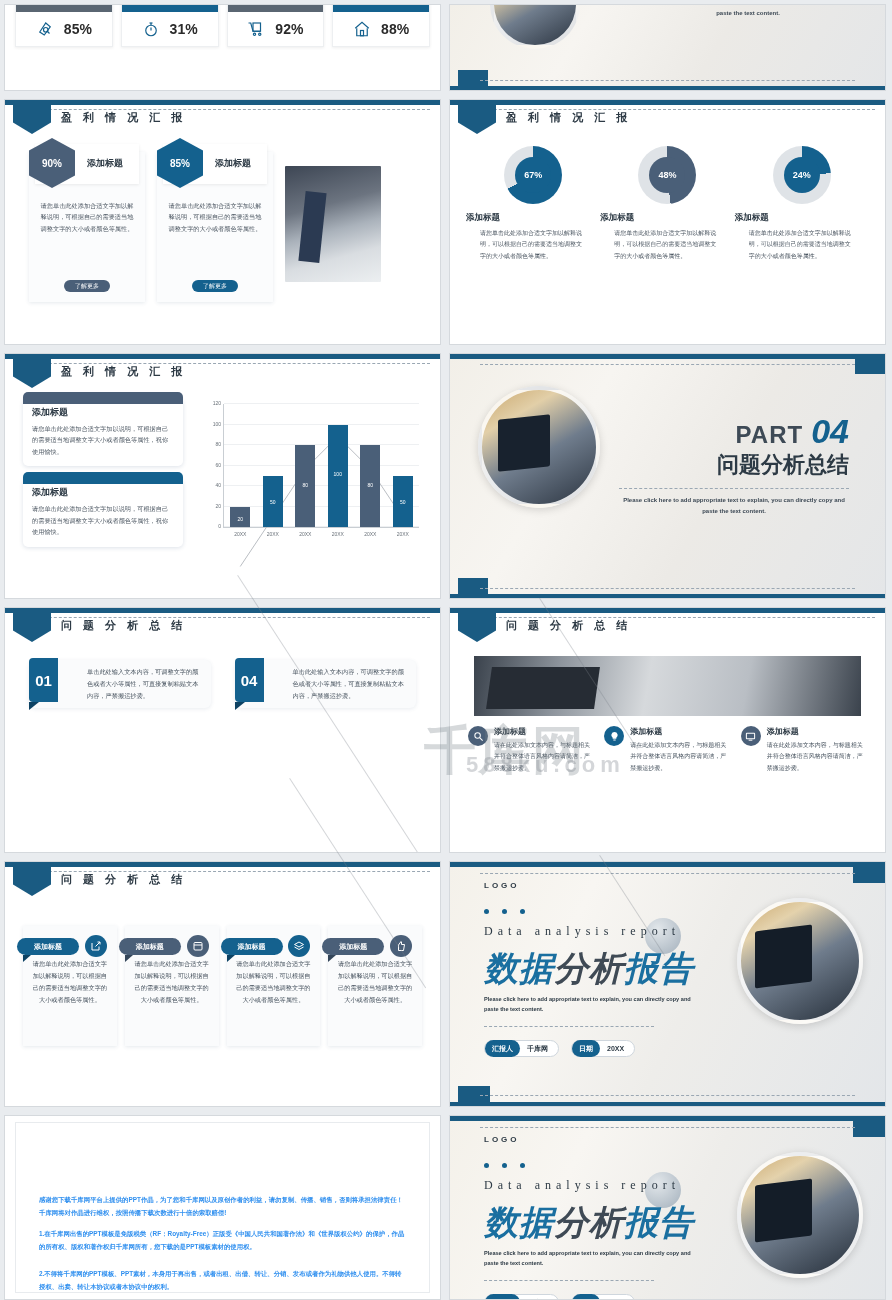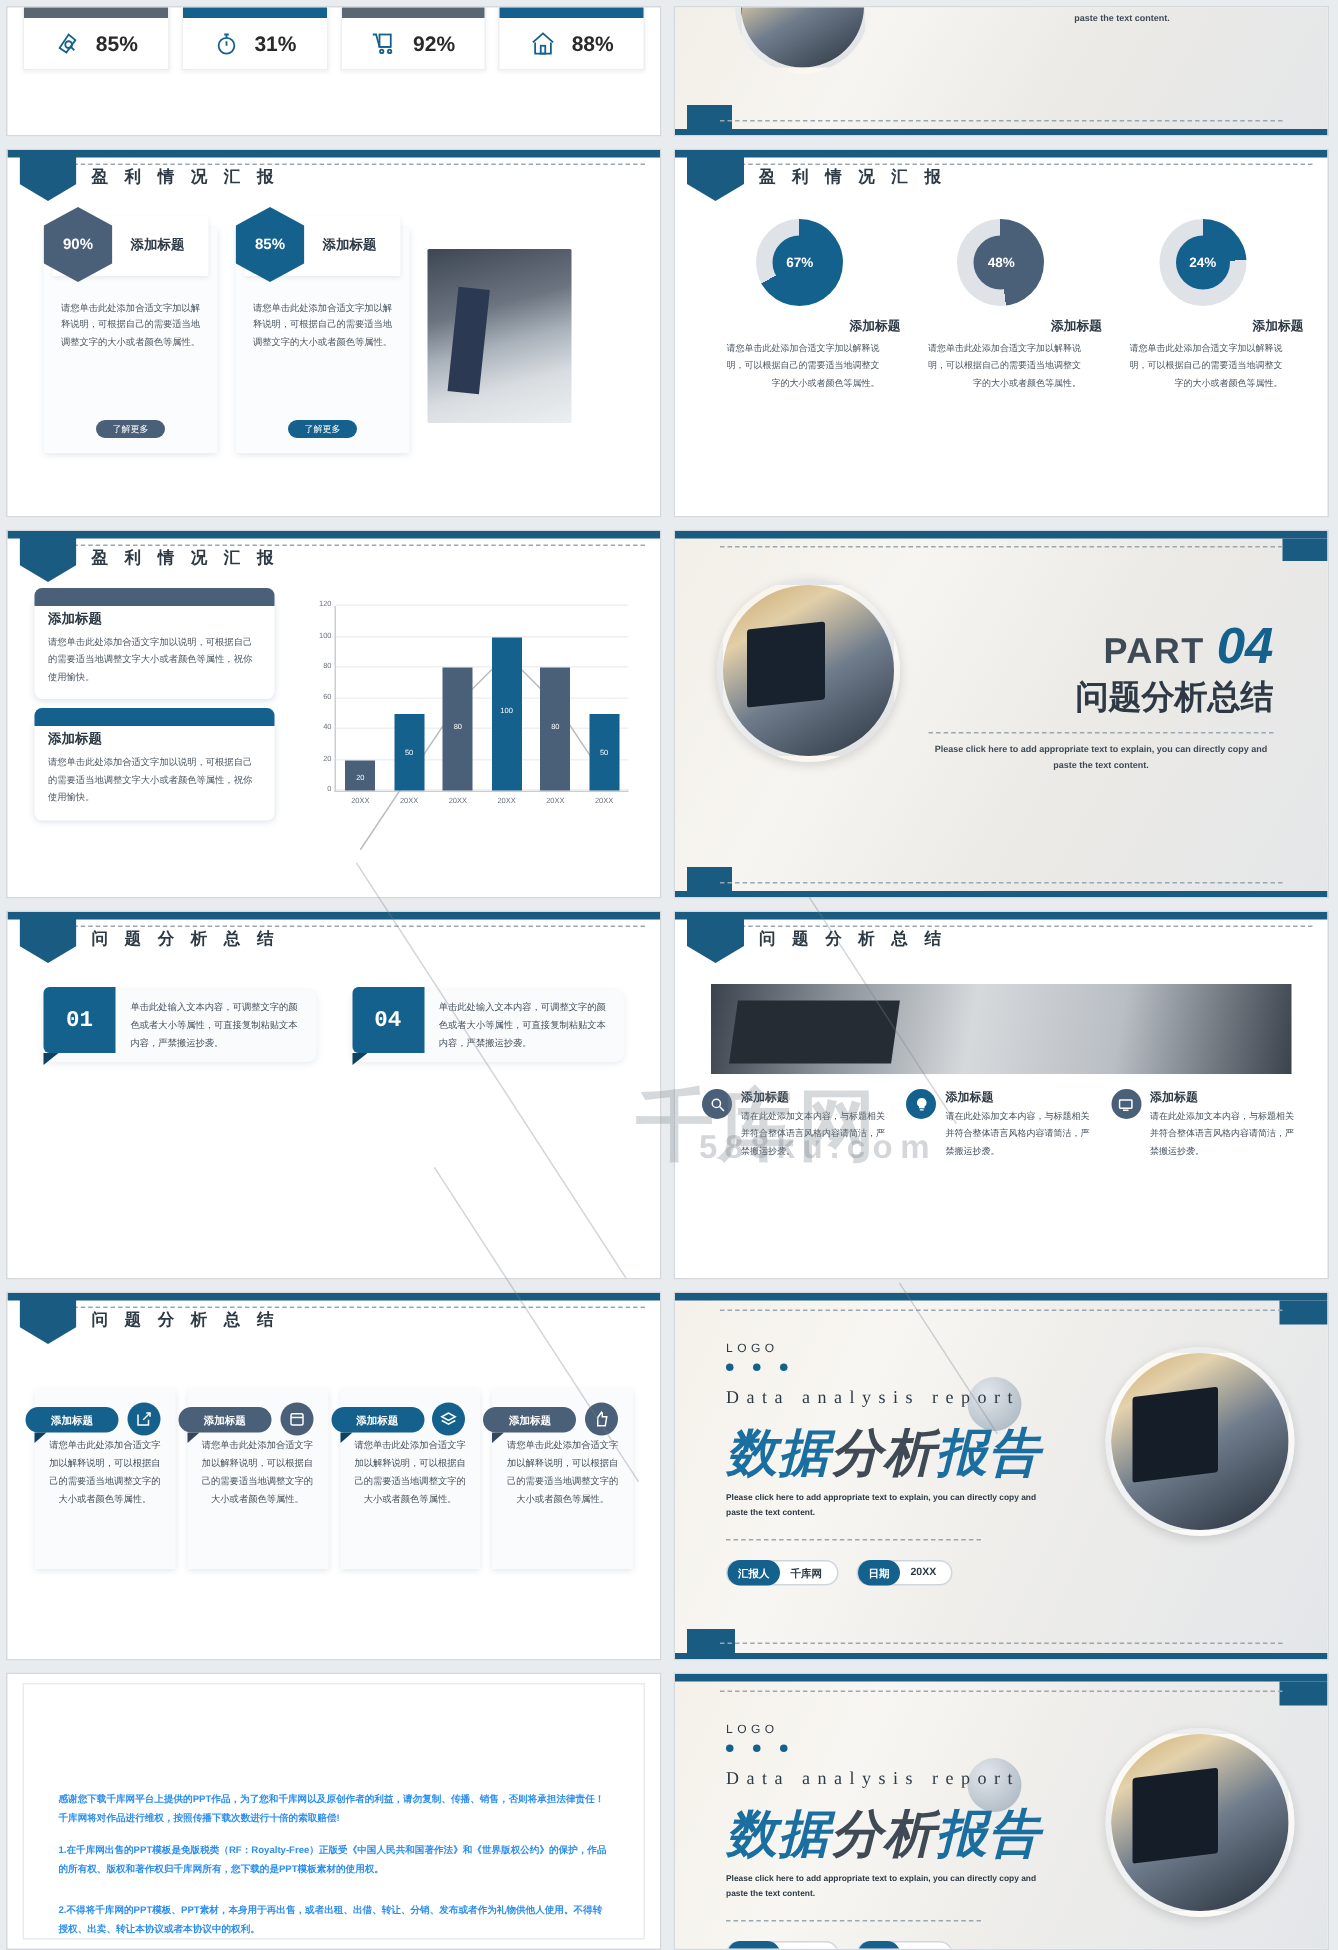--- a/index.html
+++ b/index.html
@@ -70,21 +70,21 @@
   .hx-btn.gray { background:#4a5f78; }
   .hx-btn.blue { background:#14618e; }
   .hx-photo { width:96px; height:116px; margin-top:14px; border-radius:1px;
       background:linear-gradient(165deg,#3d4654 0%,#6c7480 35%,#aab2bb 55%,#d9dde1 75%,#eceff1 100%);
       position:relative; overflow:hidden; }
   .hx-photo:after { content:""; position:absolute; left:18%; top:22%; width:22%; height:60%;
       background:#2b3a52; transform:rotate(6deg); }
 
   
   .dn-row { position:absolute; left:16px; right:16px; top:46px; display:flex; }
-  .dn-col { flex:1; text-align:right; }
+  .dn-col { flex:1; text-align:left; }
   .donut { width:58px; height:58px; margin:0 auto; border-radius:50%; position:relative; }
   .donut .hole { position:absolute; left:11px; top:11px; width:36px; height:36px;
      border-radius:50%; display:flex; align-items:center; justify-content:center;
      font-size:9px; font-weight:bold; color:#fff; }
   .dn-title { margin-top:8px; font-size:8.5px; font-weight:bold; color:#2d3a45; }
   .dn-body { margin:4px 14px 0; font-size:6px; line-height:1.9; color:#4a5560; }
 
   
   .bc-left { position:absolute; left:18px; top:44px; width:160px; }
   .bc-card { position:relative; background:#fff; border-radius:5px; margin-bottom:12px;
@@ -129,23 +129,23 @@
   .part-cn { position:absolute; right:36px; top:96px; font-size:22px; font-weight:bold; color:#2d3a45; }
   .part-rule { position:absolute; right:36px; top:134px; width:230px; height:1px; border-top:1px dashed #9aa7b3; }
   .part-en { position:absolute; right:36px; top:141px; width:230px; text-align:center;
      font-size:6px; font-weight:bold; line-height:1.8; color:#3e4a56; }
 
   
   .nm-grid { position:absolute; left:24px; right:24px; top:52px;
      display:grid; grid-template-columns:1fr 1fr; gap:30px 24px; }
   .nm-item { position:relative; height:48px; background:#fafbfc; border-radius:6px;
      box-shadow:0 1px 4px rgba(40,70,110,.1); }
-  .nm-tag { position:absolute; left:0; top:-2px; width:48px; height:44px;
+  .nm-tag { position:absolute; left:0; top:-2px; width:29px; height:44px;
      display:flex; align-items:center; justify-content:center;
-     font-size:15px; font-weight:bold; color:#fff; border-radius:4px 0 0 4px;font-family:Liberation Mono, monospace; }
+     font-size:15px; font-weight:bold; color:#fff; border-radius:4px 0 0 4px; }
   .nm-tag:after { content:""; position:absolute; left:0; top:100%; border-style:solid;
      border-width:8px 10px 0 0; }
   .nm-tag.blue { background:#14618e; }
   .nm-tag.blue:after { border-color:#0d4263 transparent transparent transparent; }
   .nm-tag.gray { background:#4a5f78; }
   .nm-tag.gray:after { border-color:#34465a transparent transparent transparent; }
   .nm-txt { position:absolute; left:58px; right:8px; top:6px;
      font-size:6.2px; line-height:1.95; color:#44505c; }
 
   
@@ -179,21 +179,21 @@
   .tc-p { font-size:6.2px; line-height:1.95; color:#44505c; text-align:center; margin-top:6px; }
 
   
   .tcov { position:absolute; inset:0;
      background:linear-gradient(115deg,#f4f1ea 0%,#f8f6f2 28%,#eeedea 55%,#e3e6e9 100%); }
   .tcov .band { position:absolute; left:0; top:0; width:100%; height:5px; background:#1a5b82; }
   .tcov .bandb{ position:absolute; left:0; bottom:0; width:100%; height:4px; background:#1a5b82; }
   .tcov .sqtr { position:absolute; right:0; top:5px; width:32px; height:16px; background:#1a5b82; }
   .tcov .sqbl { position:absolute; left:8px; bottom:4px; width:32px; height:16px; background:#1a5b82; }
   .tcov .dline{ position:absolute; left:30px; right:30px; height:1px; border-top:1px dashed #9aa7b3; }
-  .logo { position:absolute; left:34px; top:32px; font-size:8px; font-weight:normal;
+  .logo { position:absolute; left:34px; top:19px; font-size:8px; font-weight:bold;
      letter-spacing:3px; color:#2d3a45; }
   .dots { position:absolute; left:34px; top:47px; display:flex; gap:13px; }
   .dots i { width:5px; height:5px; border-radius:50%; background:#14618e; display:block; }
   .en-sub { position:absolute; left:34px; top:62px; font-size:12px; letter-spacing:5px;
      color:#2d3a45; font-family:"Liberation Serif","DejaVu Serif",serif; }
   .cn-big { position:absolute; left:34px; top:84px; font-size:34px; font-weight:bold;
      font-style:italic; letter-spacing:1px; }
   .cn-big .b { color:#1a6fa0; } .cn-big .g { color:#3f4a55; }
   .en-p { position:absolute; left:34px; top:132px; width:210px; font-size:5.6px;
      font-weight:bold; line-height:1.85; color:#2d3a45; }

